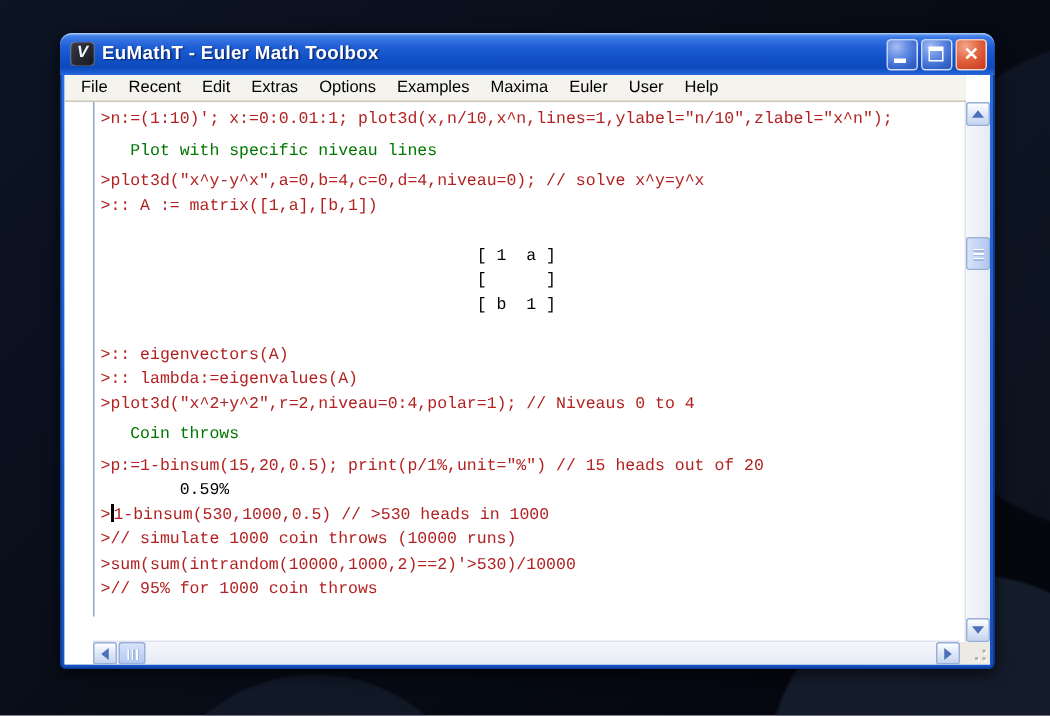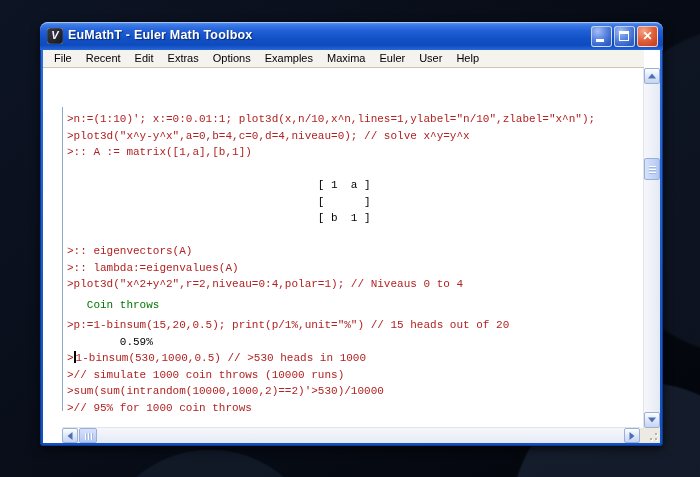--- a/index.html
+++ b/index.html
@@ -65,21 +65,21 @@
   .menu-item{display:inline-block; padding:2px 7px 0 7px; height:15px;}
 
   .workarea{position:absolute; left:0; right:0; top:18px; bottom:0; background:#fff;}
 
   
   .console{
     position:absolute; left:19px; right:16px; top:0; bottom:32px;
     background:#fff; border-left:1px solid #8ea8c8;
     padding:4px 2px 0 4px; overflow:hidden;
     font-family:"Liberation Mono","DejaVu Sans Mono",monospace;
-    font-size:11px; line-height:16.5px;margin-top:39px;
+    font-size:11px; line-height:16.5px;
   }
   .line{white-space:pre; height:16.5px;}
   .line.cmd{color:var(--cmd);}
   .line.comment{color:var(--comment); margin:4px 0;}
   .line.output{color:var(--out);}
   .caret{display:inline-block; width:2px; height:12px; background:#000; vertical-align:-2px; margin-right:0px;}
 
   
   .cmdline{
     position:absolute; left:19px; right:16px; bottom:15px; height:17px;
@@ -165,20 +165,21 @@
   </div>
 
   <div class="frame">
 
     <div class="menubar"><span class="menu-item">File</span><span class="menu-item">Recent</span><span class="menu-item">Edit</span><span class="menu-item">Extras</span><span class="menu-item">Options</span><span class="menu-item">Examples</span><span class="menu-item">Maxima</span><span class="menu-item">Euler</span><span class="menu-item">User</span><span class="menu-item">Help</span></div>
 
     <div class="workarea">
 
       <div class="console">
           <div class="line cmd">&gt;n:=(1:10)'; x:=0:0.01:1; plot3d(x,n/10,x^n,lines=1,ylabel="n/10",zlabel="x^n");</div>
+          <div class="line comment">   Plot with specific niveau lines</div>
           <div class="line cmd">&gt;plot3d("x^y-y^x",a=0,b=4,c=0,d=4,niveau=0); // solve x^y=y^x</div>
           <div class="line cmd">&gt;:: A := matrix([1,a],[b,1])</div>
           <div class="line blank"></div>
           <div class="line output">                                      [ 1  a ]</div>
           <div class="line output">                                      [      ]</div>
           <div class="line output">                                      [ b  1 ]</div>
           <div class="line blank"></div>
           <div class="line cmd">&gt;:: eigenvectors(A)</div>
           <div class="line cmd">&gt;:: lambda:=eigenvalues(A)</div>
           <div class="line cmd">&gt;plot3d("x^2+y^2",r=2,niveau=0:4,polar=1); // Niveaus 0 to 4</div>

